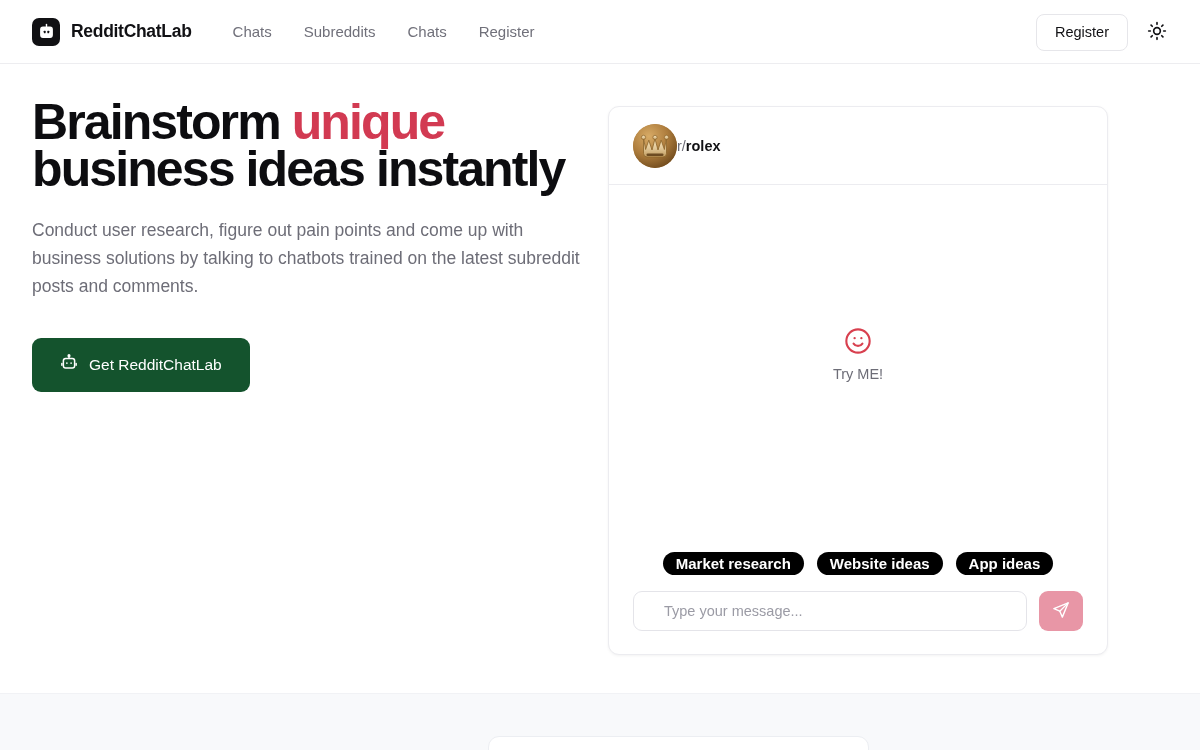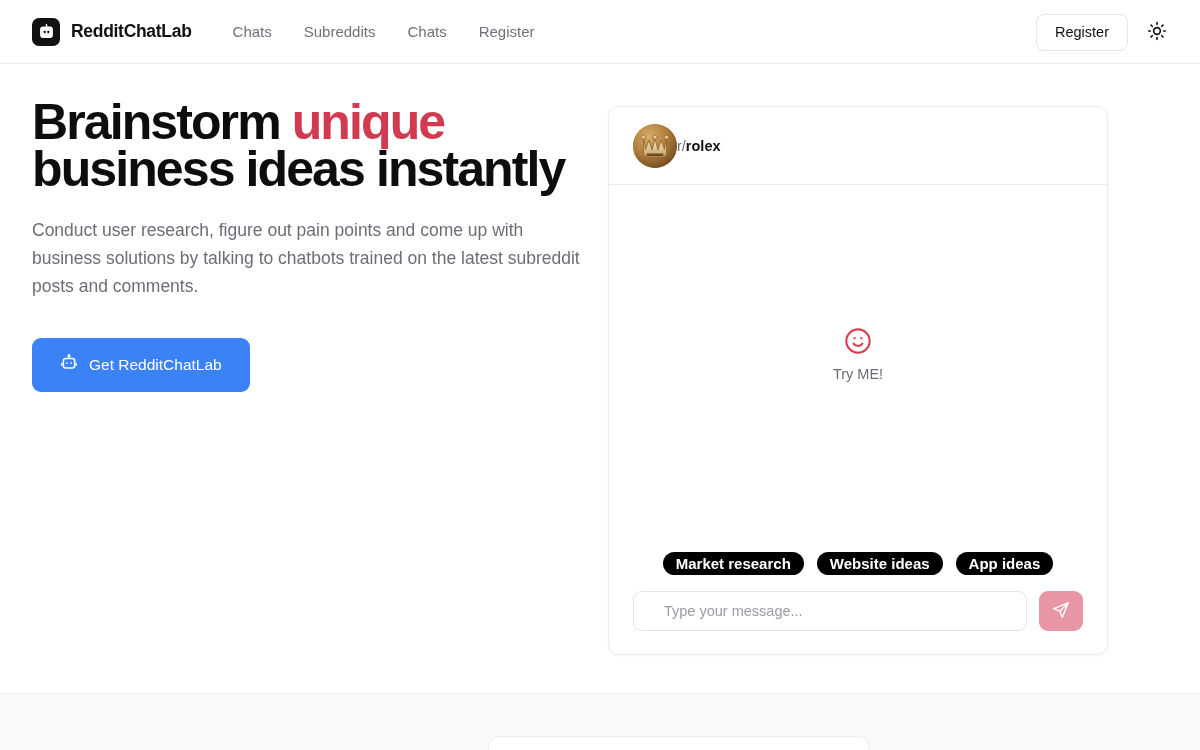--- a/index.html
+++ b/index.html
@@ -69,21 +69,21 @@
   .headline .accent { color: #d23a52; }
   .sub {
     margin-top: 23px;
     font-size: 17.5px; line-height: 28px; color: #6d6d77;
     max-width: 556px;
   }
   .cta {
     margin-top: 38px;
     display: inline-flex; align-items: center; gap: 11px;
     height: 54px; padding: 0 28px;
-    background: #3b82f6; color: #ffffff;
+    background: #14532d; color: #ffffff;
     border: none; border-radius: 9px;
     font-size: 15.5px; font-weight: 500; font-family: inherit;
     cursor: pointer;
   }
 
   
   .chat-card {
     position: absolute; left: 608px; top: 106px;
     width: 500px; height: 549px;
     background: #ffffff;

